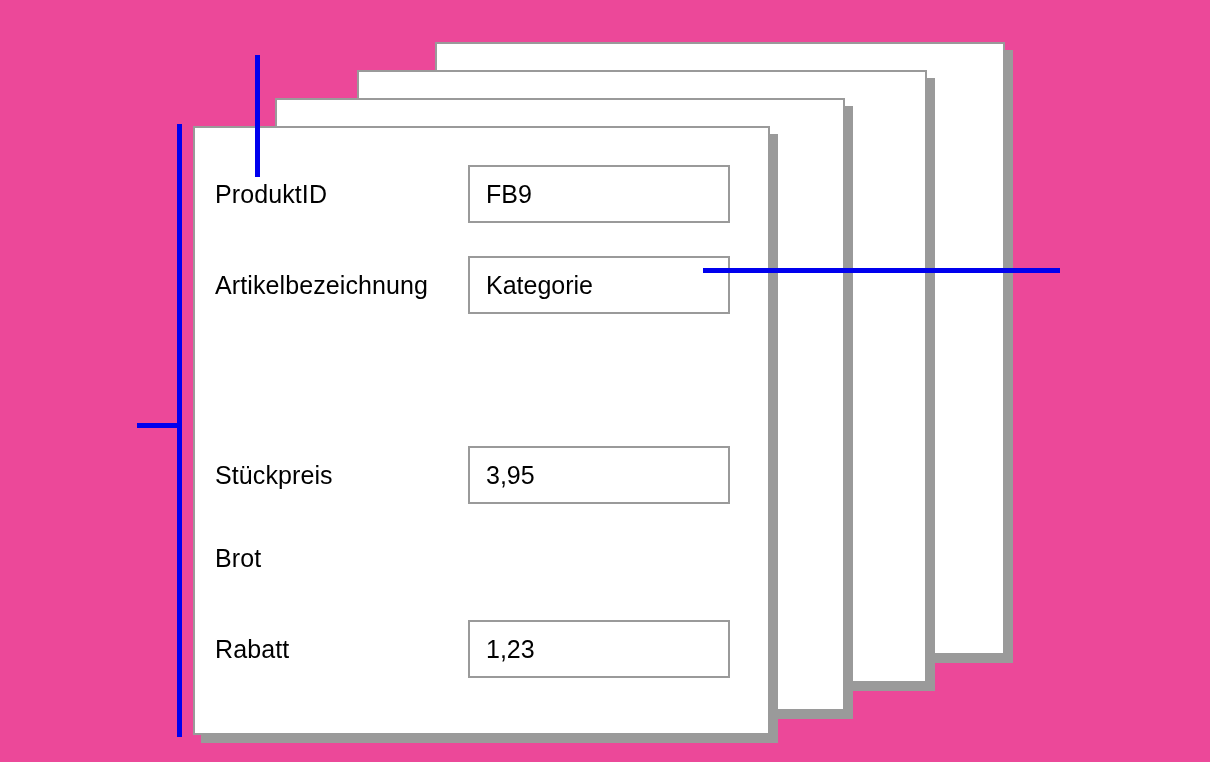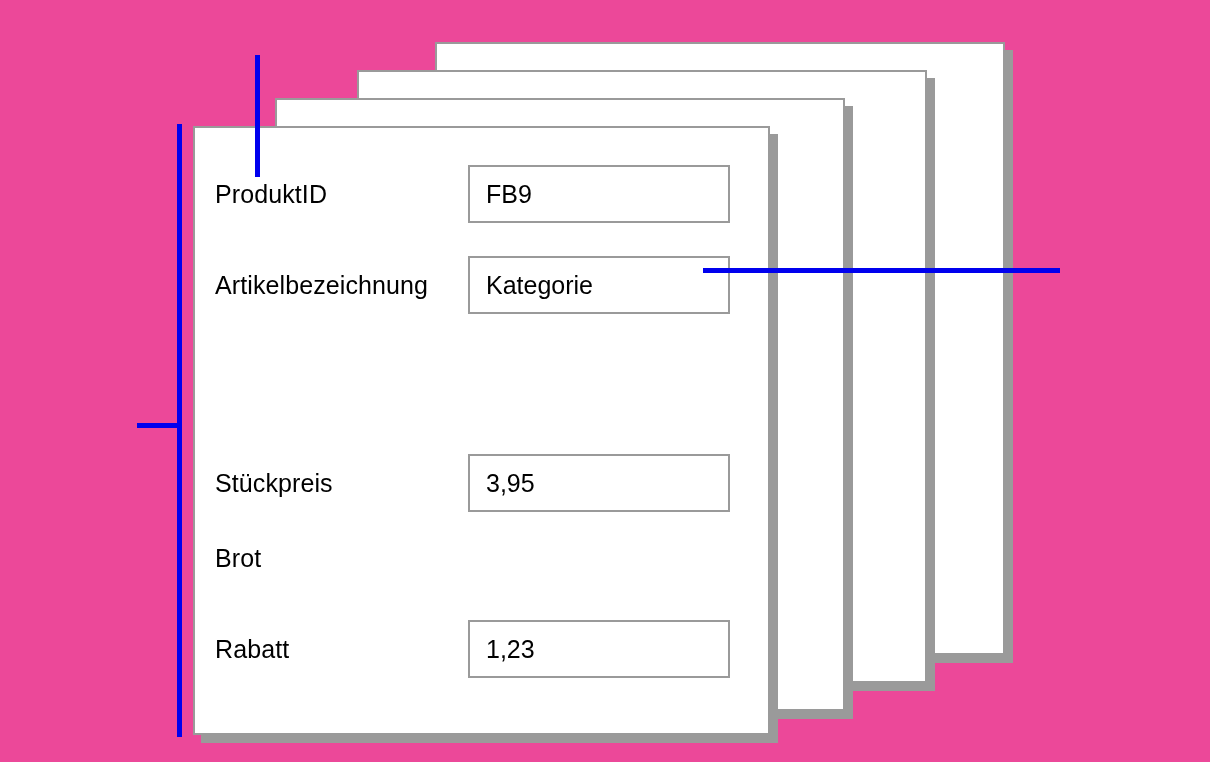--- a/index.html
+++ b/index.html
@@ -159,21 +159,21 @@
     </div>
 
     <div class="row" style="top:130px">
       <div class="row-label">Artikelbezeichnung</div>
       <div class="row-field">
         <div class="row-value">Kategorie</div>
       </div>
     </div>
 
 
-    <div class="row" style="top:328px">
+    <div class="row" style="top:320px">
       <div class="row-label">Stückpreis</div>
       <div class="row-field">
         <div class="row-value">3,95</div>
       </div>
     </div>
 
     <div class="row" style="top:403px">
       <div class="row-label">Brot</div>
     </div>
 

